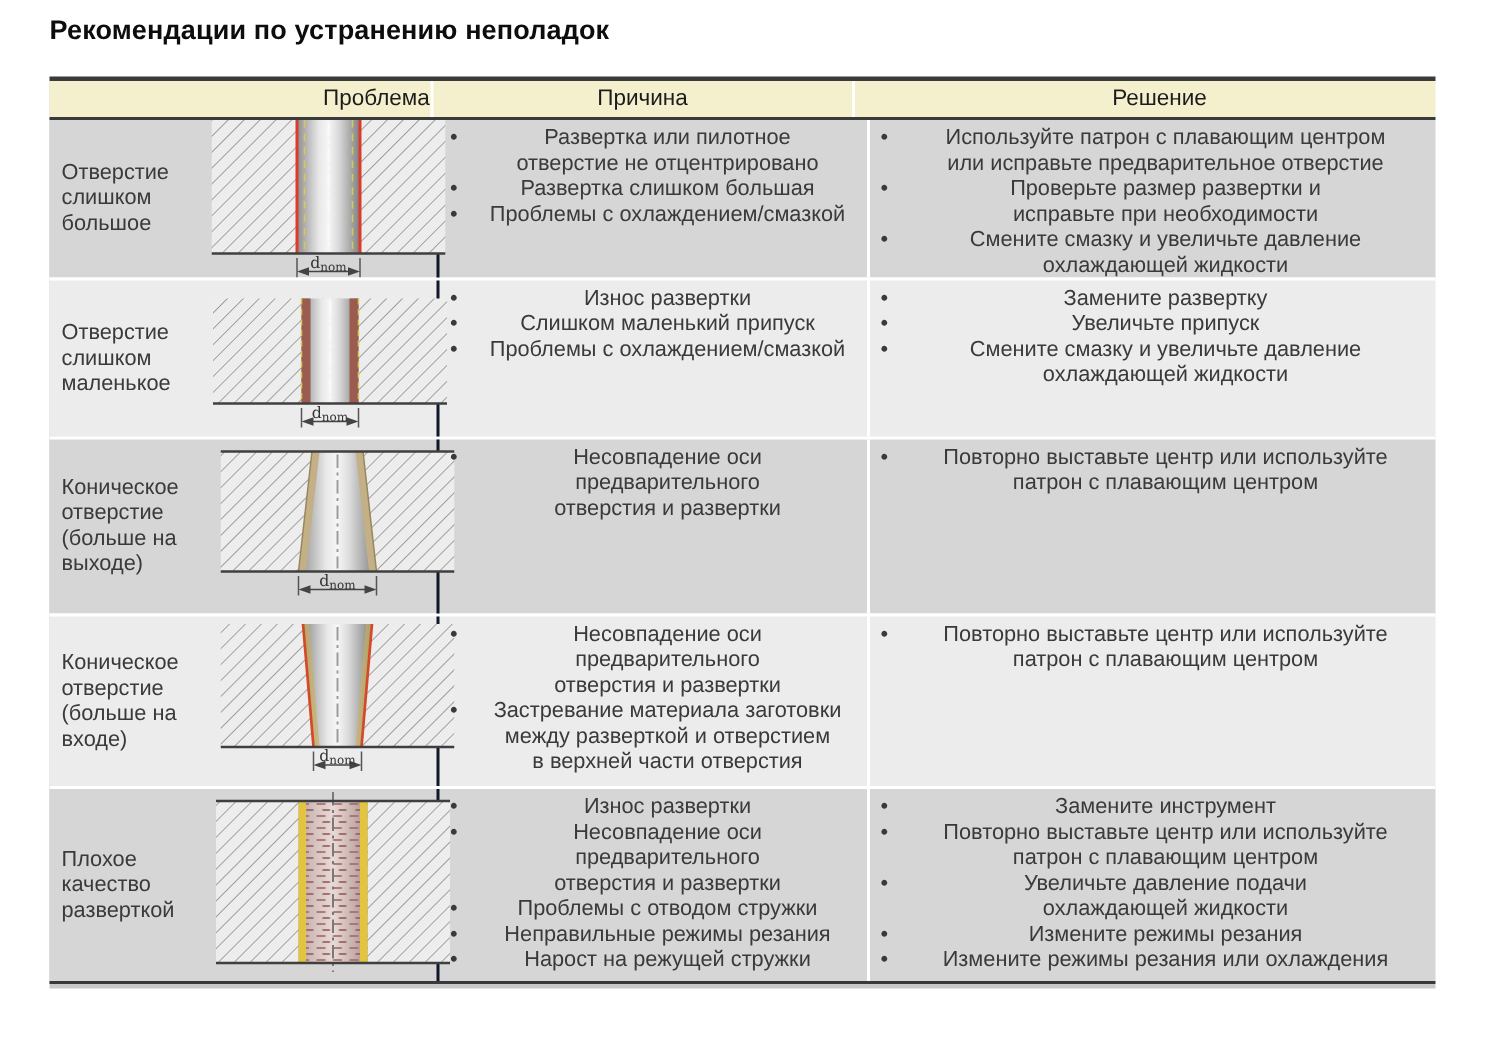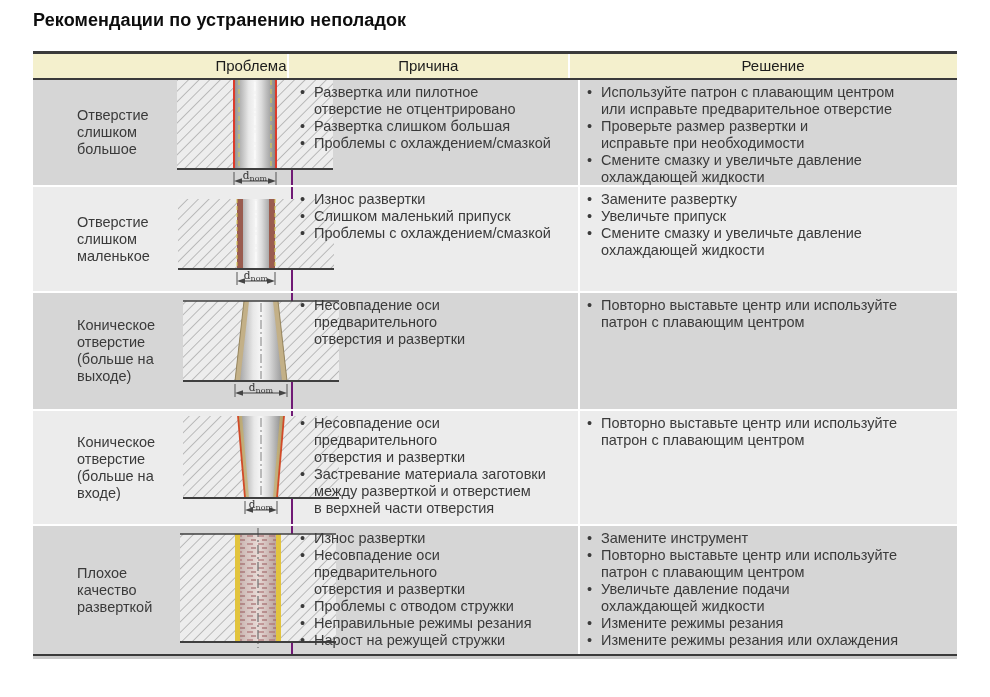--- a/index.html
+++ b/index.html
@@ -29,33 +29,33 @@
   }
   .th{box-sizing:border-box;}
   .th-problem{width:260px;padding-left:22px;text-align:right;border-right:2px solid #ffffff;}
   .th-cause{width:287px;text-align:center;border-right:2px solid #ffffff;}
   .th-solution{width:375px;text-align:center;margin-left:19px;}
   .trow{display:flex;}
   .trow.odd{background:#d6d6d6;}
   .trow.even{background:#ececec;}
   .trow + .trow{border-top:2px solid #ffffff;}
   .cell{box-sizing:border-box;}
-  .c-problem{width:260px;display:flex;border-right:2px solid #701a75;padding-left:36px;}
+  .c-problem{width:260px;display:flex;border-right:2px solid #0f172a;}
   .c-cause{width:287px;border-right:2px solid #ffffff;}
   .c-solution{width:375px;}
   .p-label{
     width:100px;padding-left:8px;
     display:flex;align-items:center;
     font-size:14.5px;line-height:17px;color:#3a3a3a;
     white-space:pre-line;
   }
   .p-diagram{margin-left:28px;align-self:flex-start;}
   ul.blist{
     margin:0;padding:4px 2px 0 5px;list-style:none;
-    font-size:14.5px;line-height:17px;color:#3a3a3a;
+    font-size:14.5px;line-height:17px;color:#3a3a3a;text-align:center;
   }
   ul.blist li{
     position:relative;padding-left:16px;
     white-space:pre-line;
   }
   ul.blist li::before{
     content:"\2022";
     position:absolute;left:2px;top:0;
   }
 </style>

